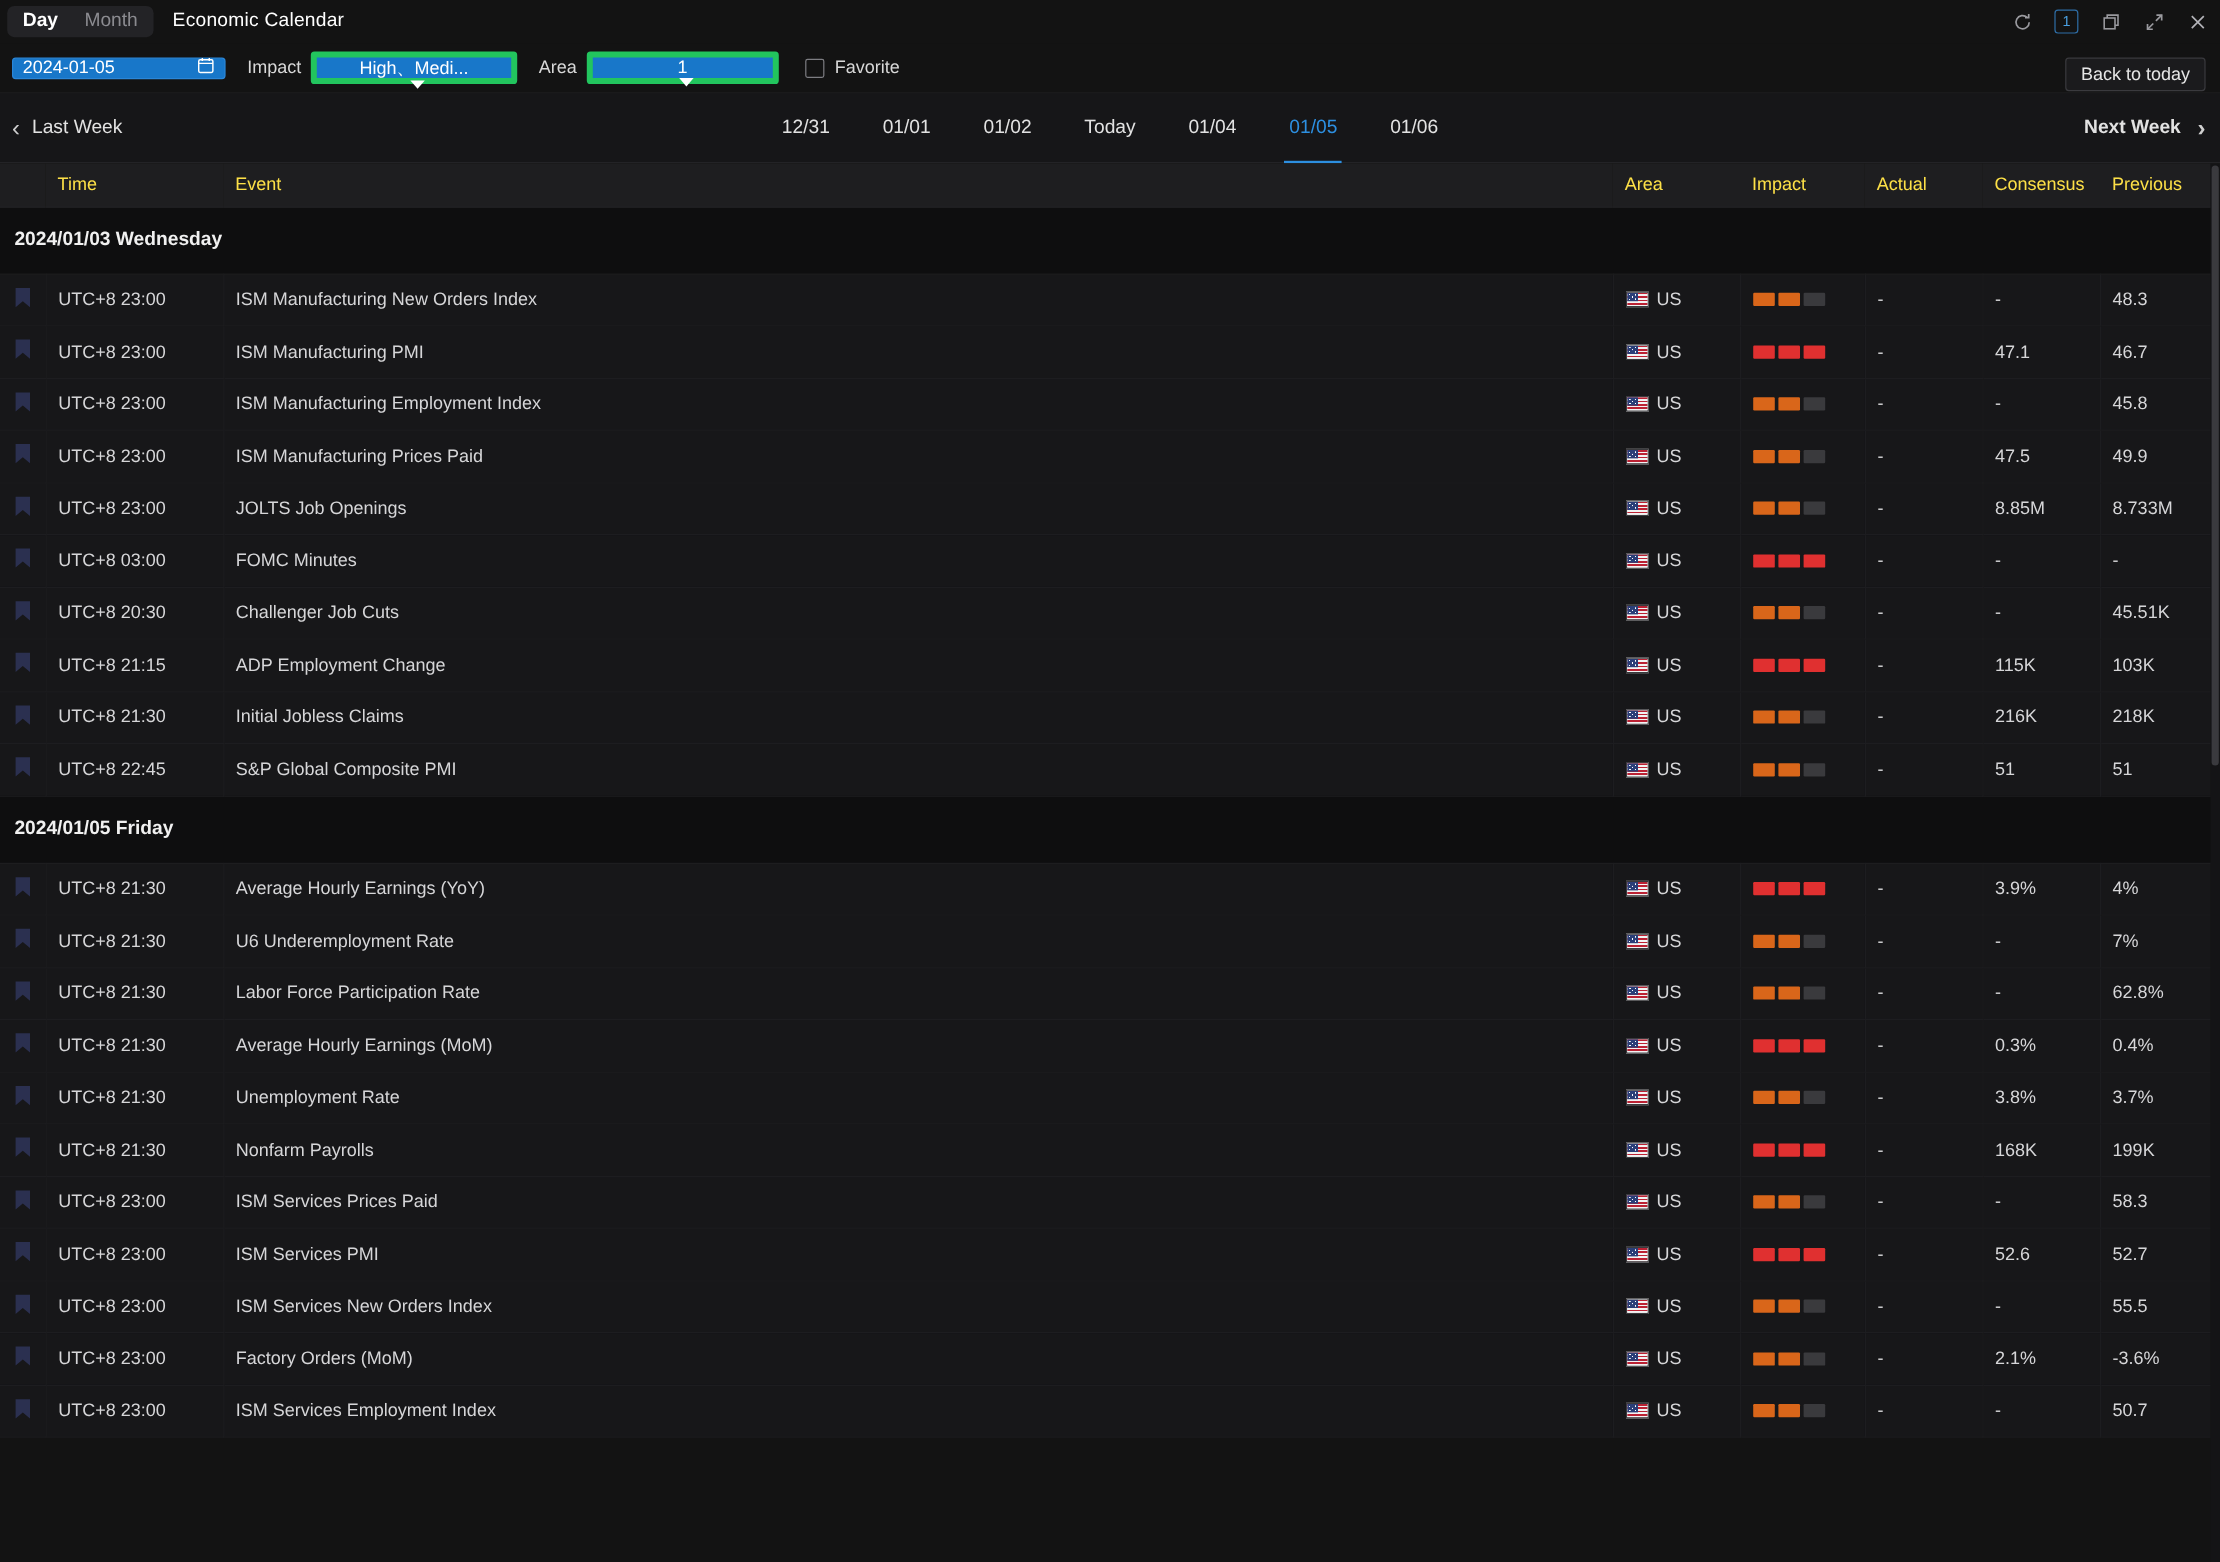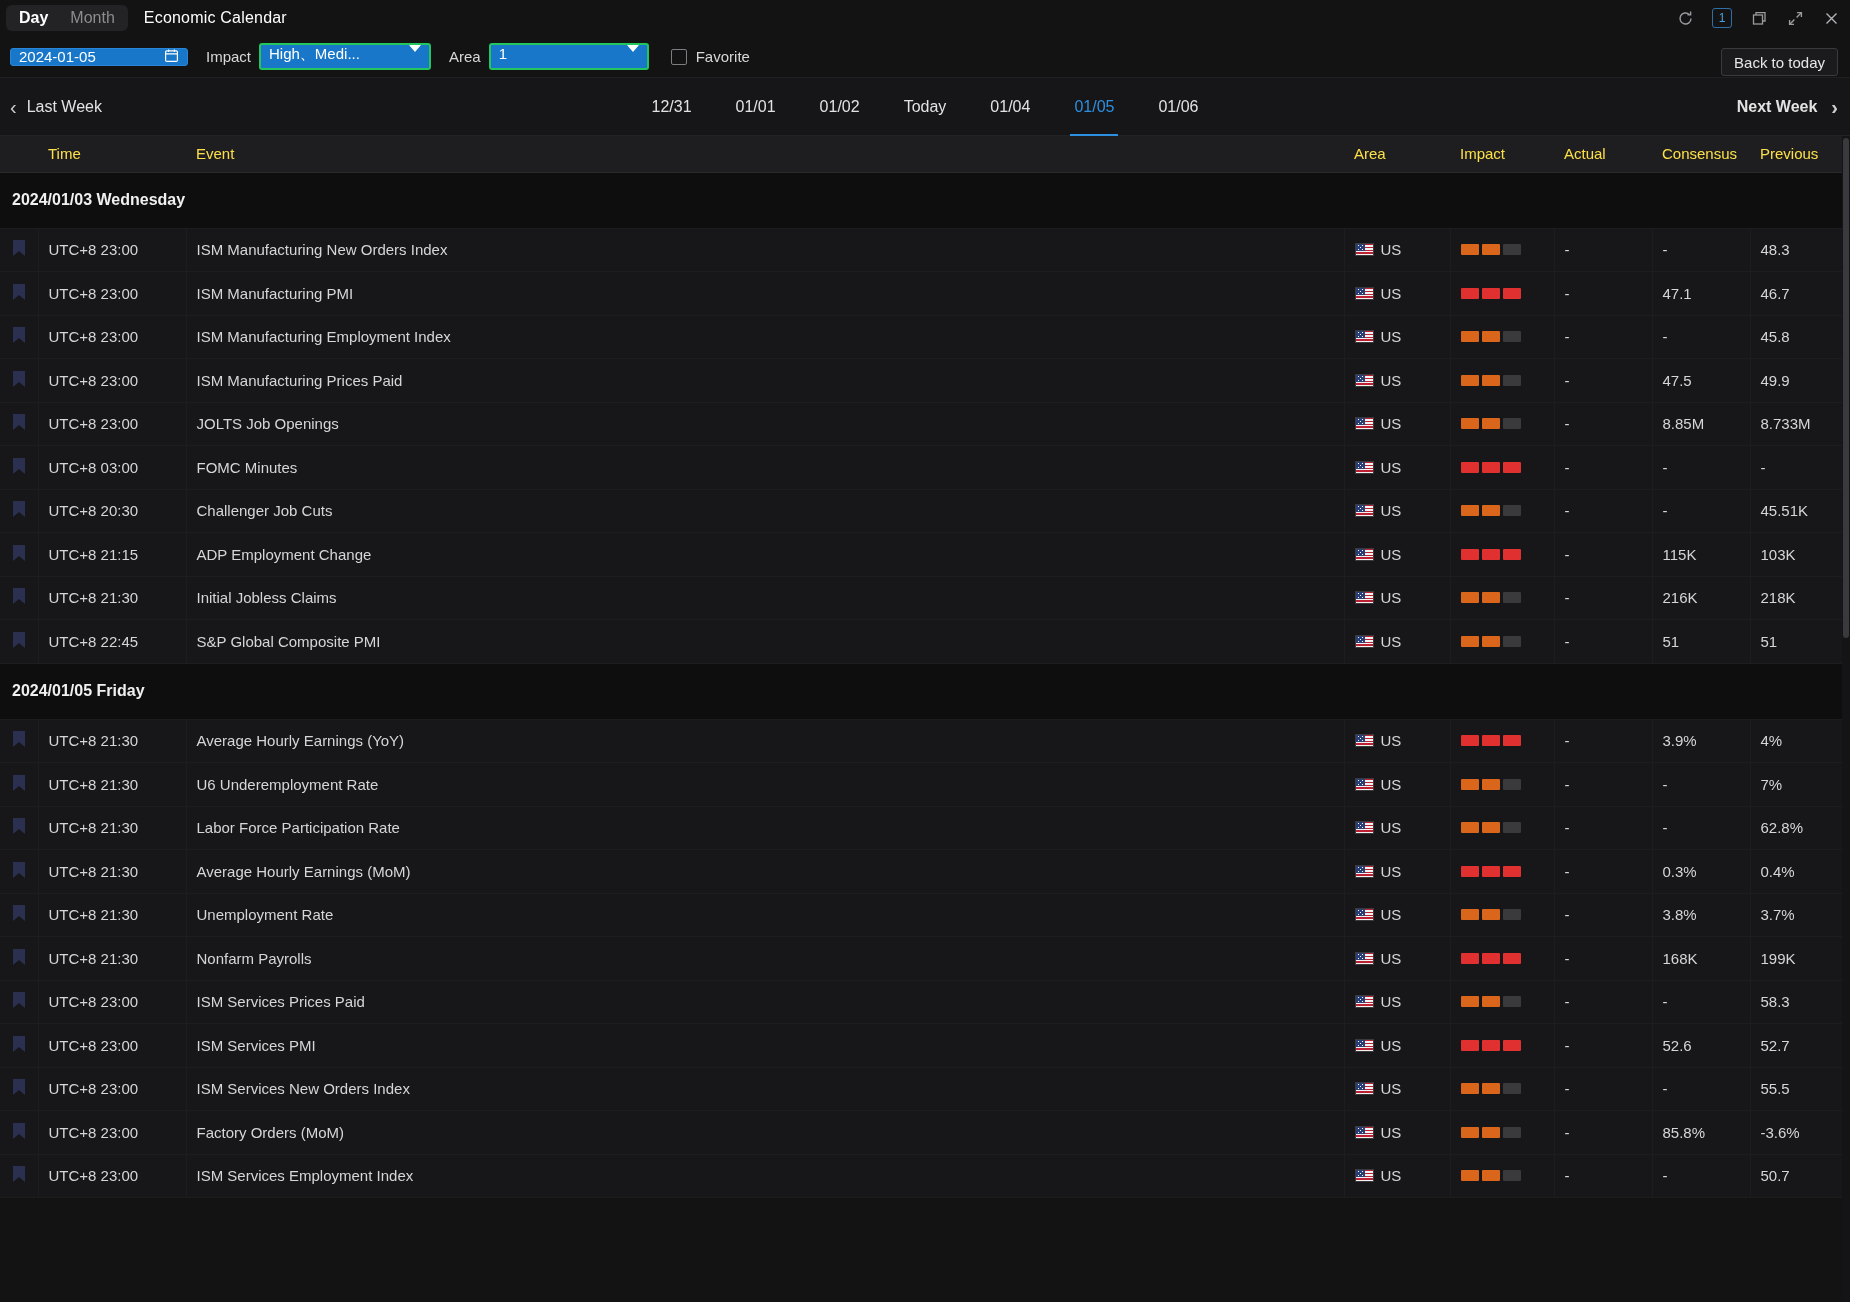--- a/index.html
+++ b/index.html
@@ -83,28 +83,29 @@
     padding: 0 8px;
     color: #ffffff;
     font-size: 15px;
     cursor: pointer;
     justify-content: space-between;
   }
   .filter-label { font-size: 15px; color: #d8d8d8; margin: 0 8px 0 18px; }
   .select-box {
     height: 27px;
     background: #1877c9;
-    border: 2px solid #22c55e;
+    border: 5px solid #22c55e;
     border-radius: 3px;
-    display: flex; align-items: flex-start;
+    display: flex; align-items: center;
     justify-content: space-between;
     padding: 0 8px;
     color: #ffffff;
     font-size: 15px;
     cursor: pointer;
+    flex-direction: column;
   }
   .select-impact { width: 172px; }
   .select-area { width: 160px; }
   .caret {
     width: 0; height: 0;
     border-left: 6px solid transparent;
     border-right: 6px solid transparent;
     border-top: 7px solid #ffffff;
     margin-left: 6px;
   }
@@ -915,21 +916,21 @@
             </span>
           </td>
           <td>
             <div class="impact-bars">
               <span class="ibar on-med"></span>
               <span class="ibar on-med"></span>
               <span class="ibar"></span>
             </div>
           </td>
           <td>-</td>
-          <td>85.8%</td>
+          <td>2.1%</td>
           <td>-3.6%</td>
         </tr>
         <tr class="datarow">
           <td class="td-flag"><span class="bookmark"><svg width="14" height="18" viewBox="0 0 14 18">
                 <path d="M1 1h12v16l-6-5-6 5z" fill="#2b3050"></path>
               </svg></span></td>
           <td>UTC+8 23:00</td>
           <td>ISM Services Employment Index</td>
           <td>
             <span class="flagcell">

